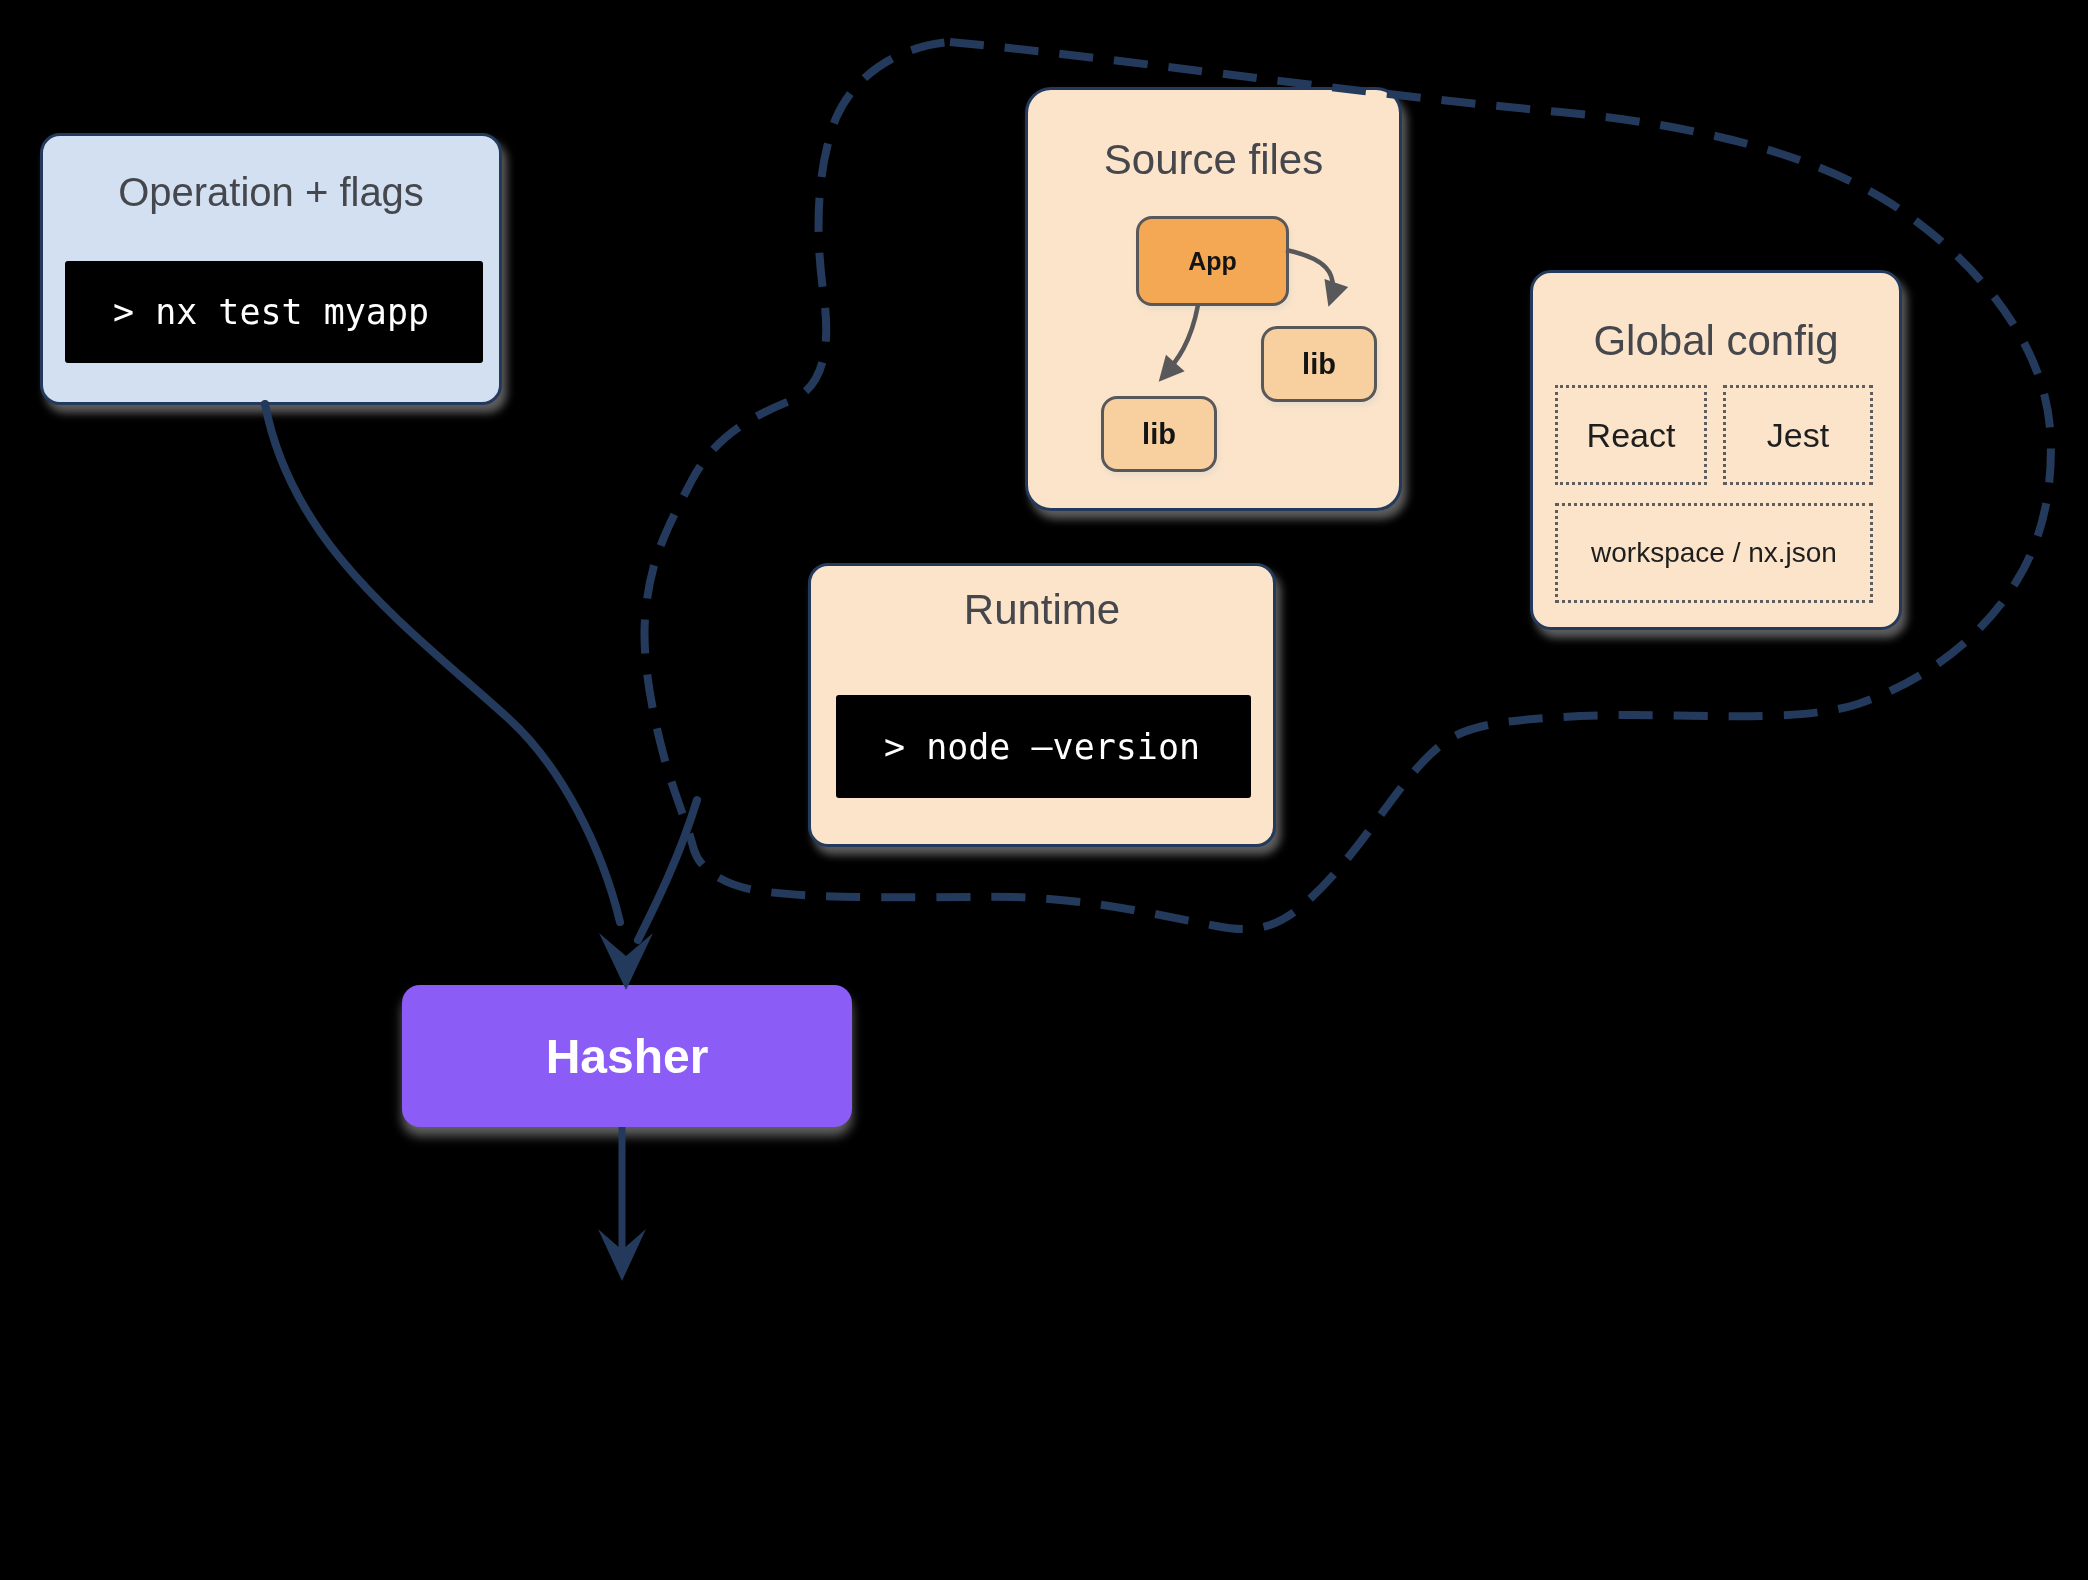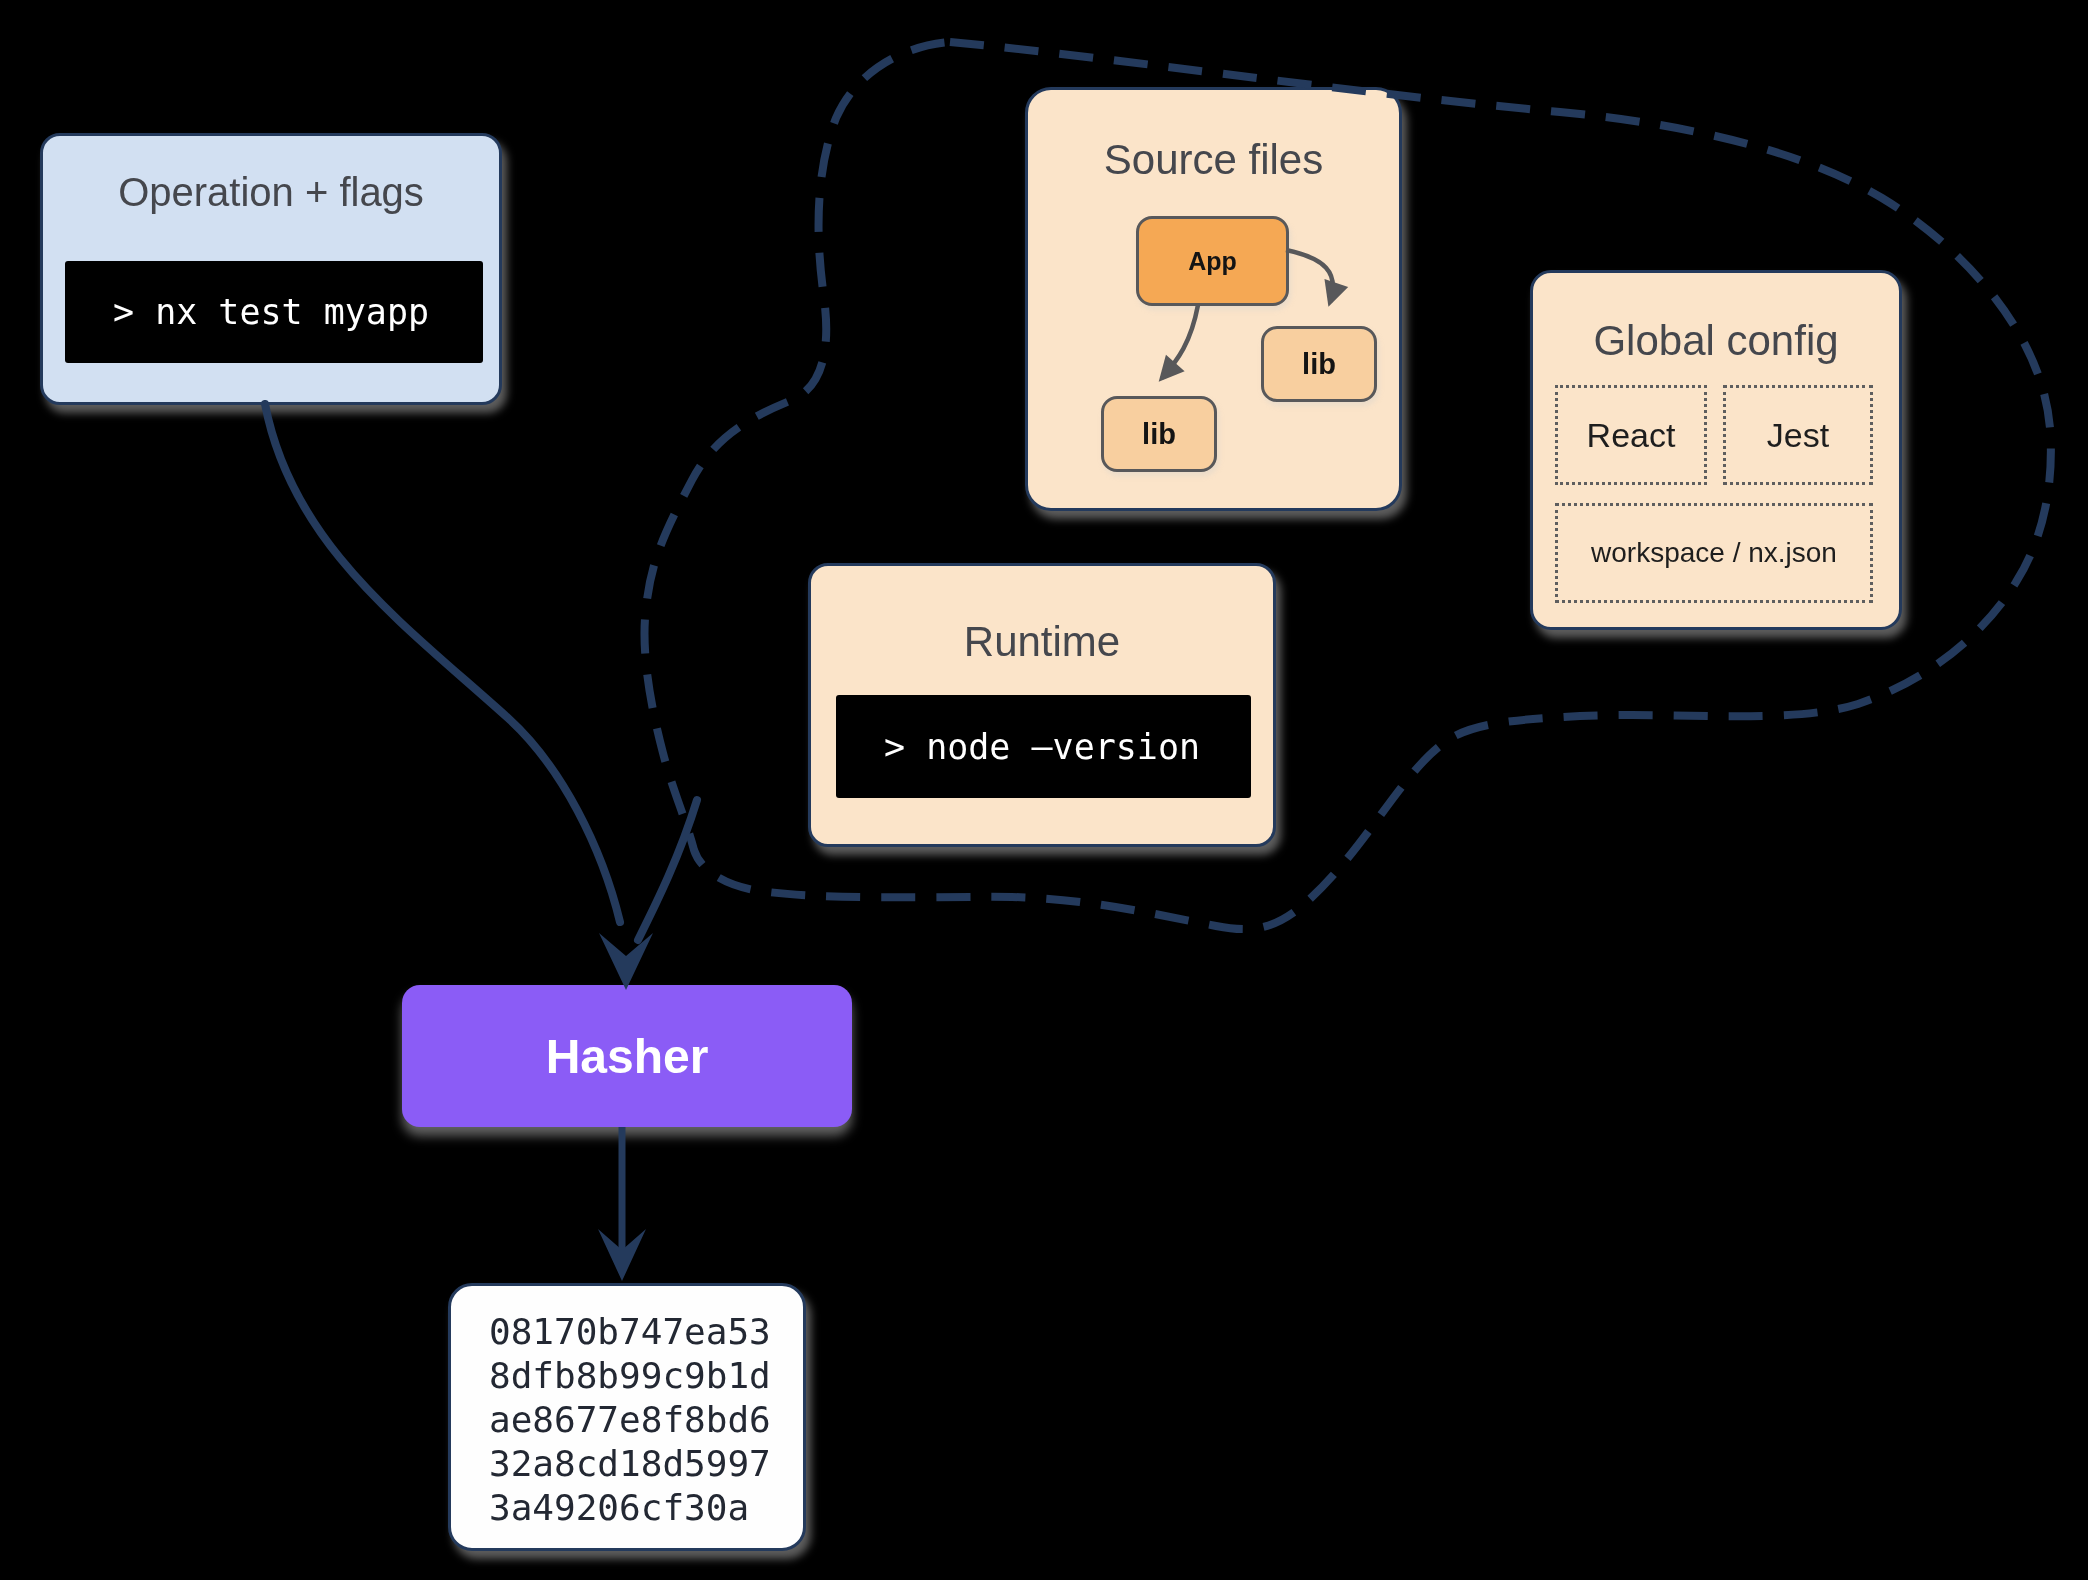--- a/index.html
+++ b/index.html
@@ -42,21 +42,21 @@
   .gc-title{padding-top:44px;font-size:42px;}
   .dotted{
     position:absolute;border:3px dotted #5E5E5E;box-sizing:border-box;
     display:flex;align-items:center;justify-content:center;color:#1E1E1E;
   }
   .gc-react{left:22px;top:112px;width:152px;height:100px;font-size:34px;}
   .gc-jest{left:190px;top:112px;width:150px;height:100px;font-size:34px;}
   .gc-ws{left:22px;top:230px;width:318px;height:100px;font-size:28px;}
   
   .rt-box{left:808px;top:563px;width:468px;height:284px;border-radius:20px;background:#FBE4C9;}
-  .rt-title{padding-top:20px;font-size:42px;margin-top:32px;}
+  .rt-title{padding-top:20px;font-size:42px;}
   .rt-terminal{left:25px;top:129px;width:415px;height:103px;}
   
   .hasher-box{
     left:402px;top:985px;width:450px;height:142px;border-radius:18px;
     background:#8b5cf6;border:none;display:flex;align-items:center;justify-content:center;
     color:#FFF;font-weight:bold;font-size:48px;
     box-shadow:0px 9px 11px rgba(215,215,215,0.45);
   }
   
   .hash-box{
@@ -99,27 +99,20 @@
     <div class="card-title rt-title">Runtime</div>
     <div class="terminal rt-terminal">
       <span>&gt; node –version</span>
     </div>
   </div>
 
   <div class="hasher-box card">
     <span>Hasher</span>
   </div>
 
-  <div class="card hash-box">
-    <div class="hash-line">08170b747ea53</div>
-    <div class="hash-line">8dfb8b99c9b1d</div>
-    <div class="hash-line">ae8677e8f8bd6</div>
-    <div class="hash-line">32a8cd18d5997</div>
-    <div class="hash-line">3a49206cf30a</div>
-  </div>
 
   <svg class="overlay" viewBox="0 0 2088 1580" xmlns="http://www.w3.org/2000/svg">
     <defs>
       <marker id="garrow" viewBox="0 0 24 24" refX="18" refY="12" markerWidth="30" markerHeight="30" orient="auto" markerUnits="userSpaceOnUse">
         <path d="M2 2 L22 12 L2 22 Z" fill="#58585A"></path>
       </marker>
     </defs>
 
     <path d="M 950 42
          C 1120 58 1340 92 1560 112

